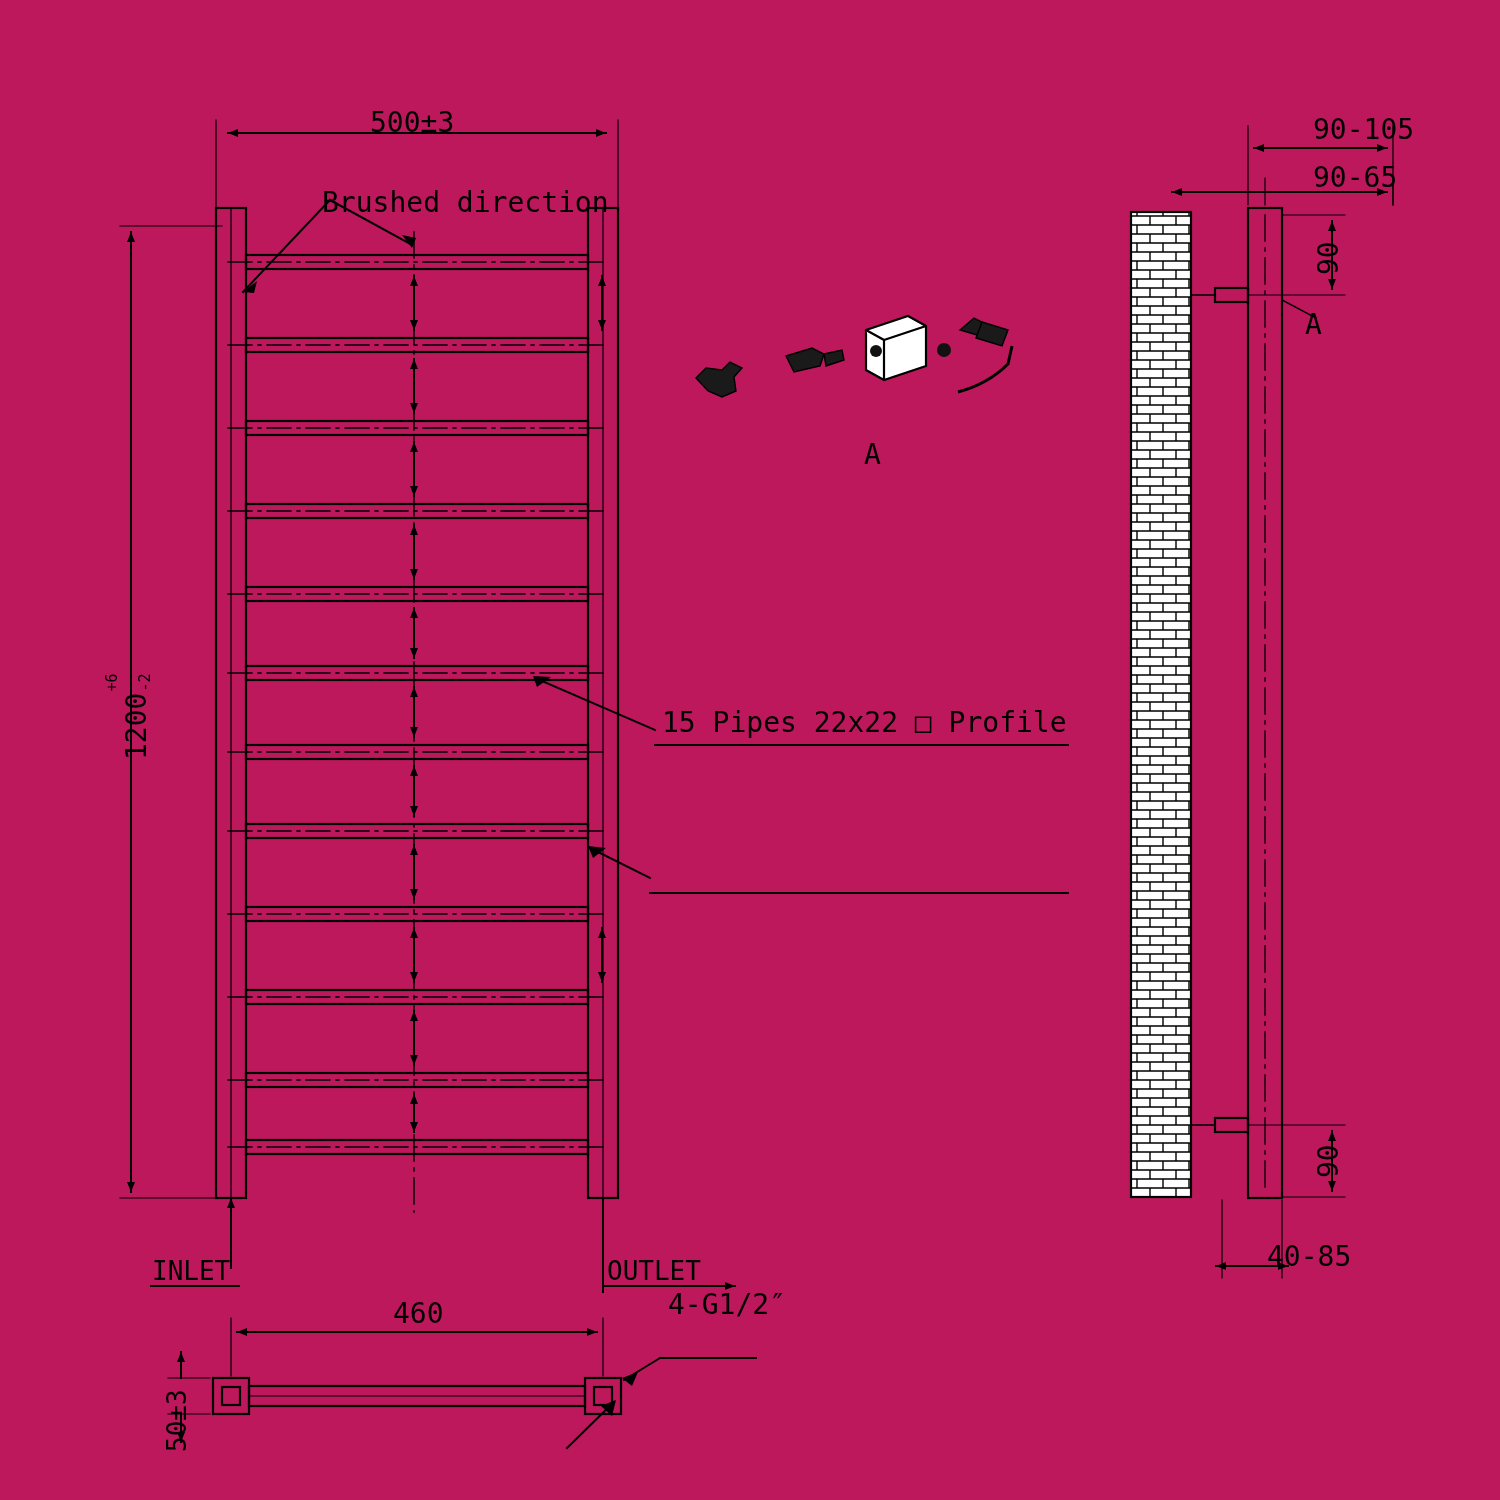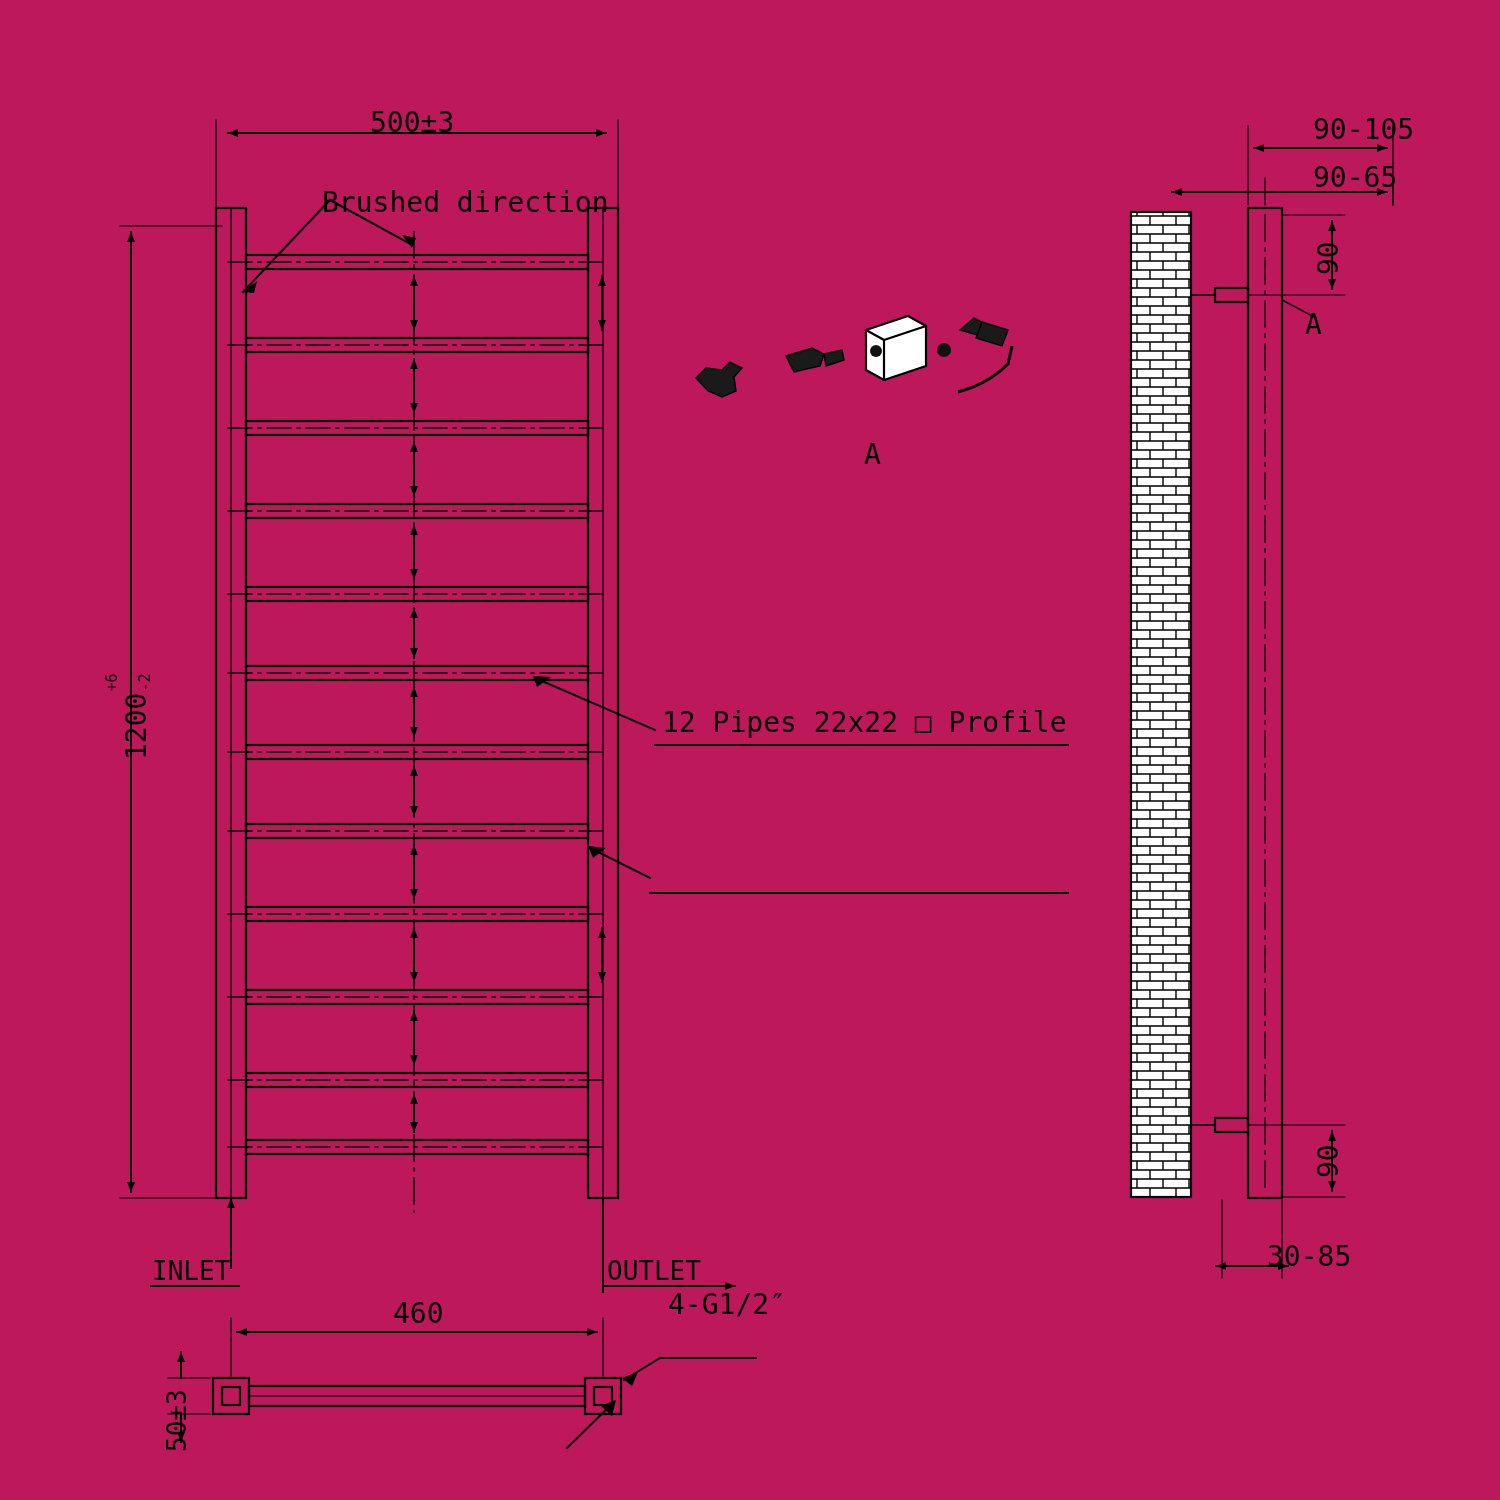--- a/index.html
+++ b/index.html
@@ -248,21 +248,21 @@
   <div class="lbl f28" style="left:1283px; top:55px;"></div>
 
   <div class="lbl f28" style="left:370px; top:106px;">500±3</div>
 
   <div class="lbl f28 rot90" style="left:105px; top:760px;">
     <span>1200</span><span class="supwrap"><span class="sup">+6</span><br><span class="sup">-2</span></span>
   </div>
 
   <div class="lbl f28" style="left:322px; top:172px;margin-top:14px;">Brushed direction</div>
 
-  <div class="lbl f28" style="left:662px; top:706px;">12 Pipes 22x22 □ Profile</div>
+  <div class="lbl f28" style="left:662px; top:706px;">15 Pipes 22x22 □ Profile</div>
 
 
   <div class="lbl f26" style="left:152px; top:1256px;">INLET</div>
 
   <div class="lbl f26" style="left:607px; top:1256px;">OUTLET</div>
 
   <div class="lbl f28" style="left:393px; top:1297px;">460</div>
 
   <div class="lbl f26 rot90" style="left:162px; top:1452px;">50±3</div>
 
@@ -273,15 +273,15 @@
   <div class="lbl f28" style="left:1305px; top:308px;">A</div>
 
   <div class="lbl f28" style="left:1313px; top:113px;">90-105</div>
 
   <div class="lbl f28" style="left:1313px; top:161px;">90-65</div>
 
   <div class="lbl f28 rot90" style="left:1312px; top:275px;">90</div>
 
   <div class="lbl f28 rot90" style="left:1312px; top:1178px;">90</div>
 
-  <div class="lbl f28" style="left:1267px; top:1240px;">30-85</div>
+  <div class="lbl f28" style="left:1267px; top:1240px;">40-85</div>
 
 </div>
 
 </body></html>

